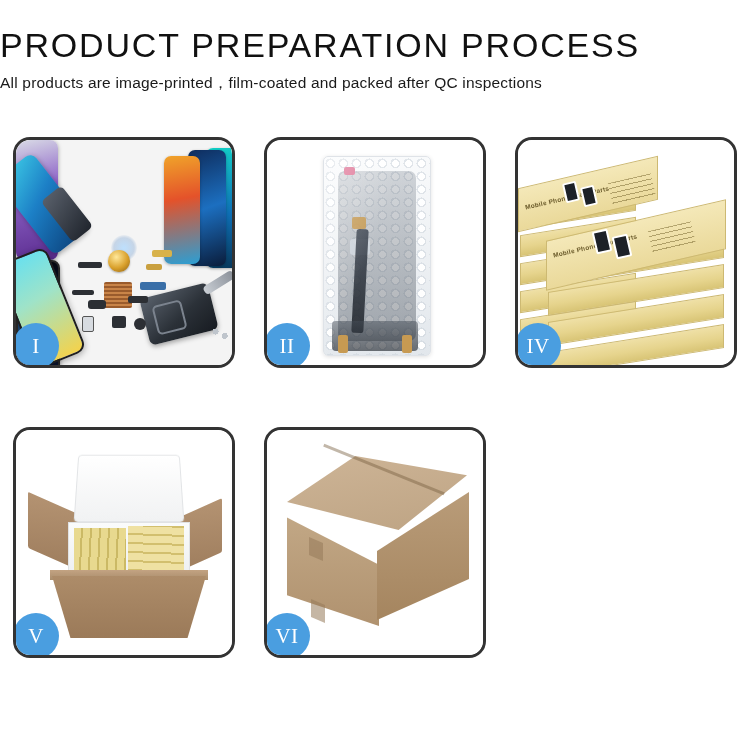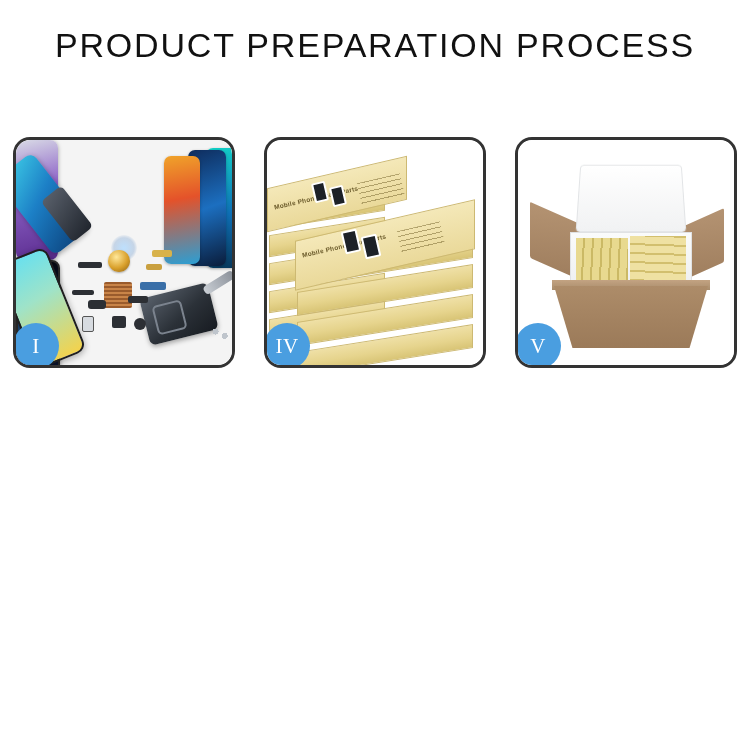--- a/index.html
+++ b/index.html
@@ -9,21 +9,21 @@
   }
   body {
     width: 750px;
     height: 750px;
     font-family: "Liberation Sans", sans-serif;
     overflow: hidden;
     position: relative;
   }
 
   
-  .header { text-align: center; padding-top: 28px; }
+  .header { text-align: left; padding-top: 28px; }
   .title {
     font-family: "Liberation Sans", sans-serif;
     font-size: 34px;
     font-weight: 400;
     letter-spacing: 1.8px;
     color: #111111;
     line-height: 1.05;
     white-space: nowrap;
   }
   .subtitle {
@@ -376,20 +376,21 @@
   .c6-tape2 {
     position: absolute; left: 44px; top: 172px; width: 14px; height: 18px;
     background: rgba(150,122,90,.55); transform: skewY(24deg);
   }
 </style>
 </head>
 <body>
 
 <div class="header">
   <div class="title">PRODUCT PREPARATION PROCESS</div>
+  <div class="subtitle">All products are image-printed，film-coated and packed after QC inspections</div>
 </div>
 
 <div class="grid">
 
   <div class="panel">
     <div class="photo p1">
       <div class="ph ph4"></div>
       <div class="ph ph3"></div>
       <div class="ph ph2"></div>
       <div class="ph-purple"></div>
@@ -410,20 +411,36 @@
       <div class="bit s7"></div>
       <div class="bit s8"></div>
       <div class="bit s9"></div>
       <div class="bit s10"></div>
       <div class="tool"></div>
       <div class="screws"></div>
     </div>
     <div class="badge">I</div>
   </div>
 
+  <div class="panel">
+    <div class="photo p2">
+      <div class="bubblepack">
+        <div class="bp-inner"></div>
+        <div class="bp-pink"></div>
+        <div class="bp-gold1"></div>
+        <div class="bp-chip"></div>
+        <div class="bp-cable"></div>
+        <div class="bp-bottom"></div>
+        <div class="bp-gold2"></div>
+        <div class="bp-gold3"></div>
+        <div class="bp-sheen"></div>
+      </div>
+    </div>
+    <div class="badge">II</div>
+  </div>
 
 
   <div class="panel">
     <div class="photo p4">
       <div class="stack">
         <div class="sbox sb-l1"></div>
         <div class="sbox sb-l2"></div>
         <div class="sbox sb-l3"></div>
         <div class="sbox sb-l4"></div>
         <div class="sbox sb-l5"></div>
@@ -453,14 +470,25 @@
       <div class="c5-foamlid"></div>
       <div class="c5-foambody"></div>
       <div class="c5-contentL"></div>
       <div class="c5-contentR"></div>
       <div class="c5-rim"></div>
       <div class="c5-front"></div>
     </div>
     <div class="badge">V</div>
   </div>
 
+  <div class="panel">
+    <div class="photo p6">
+      <div class="c6-top"></div>
+      <div class="c6-left"></div>
+      <div class="c6-right"></div>
+      <div class="c6-seam"></div>
+      <div class="c6-tape1"></div>
+      <div class="c6-tape2"></div>
+    </div>
+    <div class="badge">VI</div>
+  </div>
 
 </div>
 
 </body></html>

